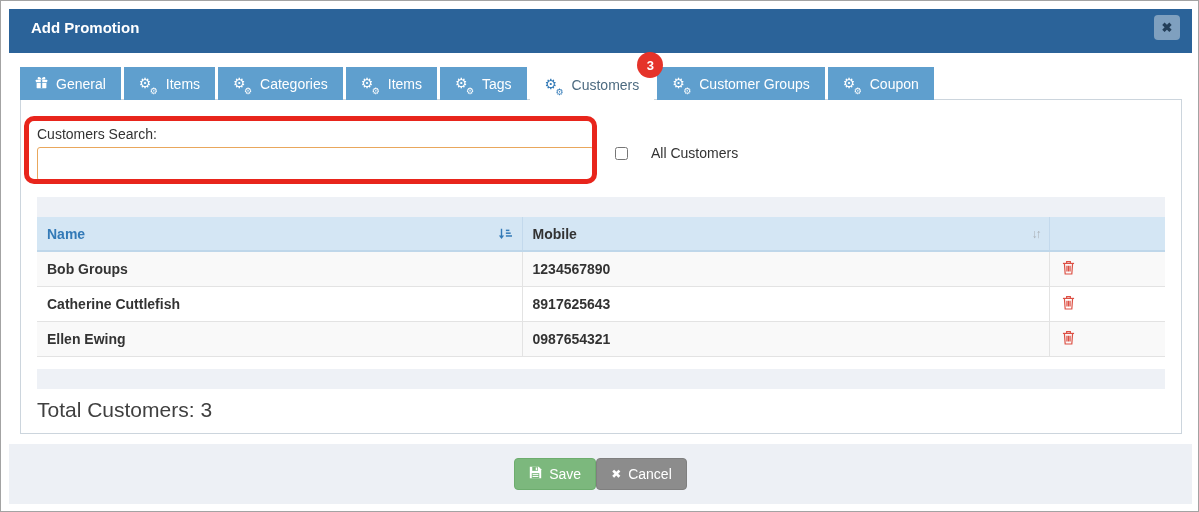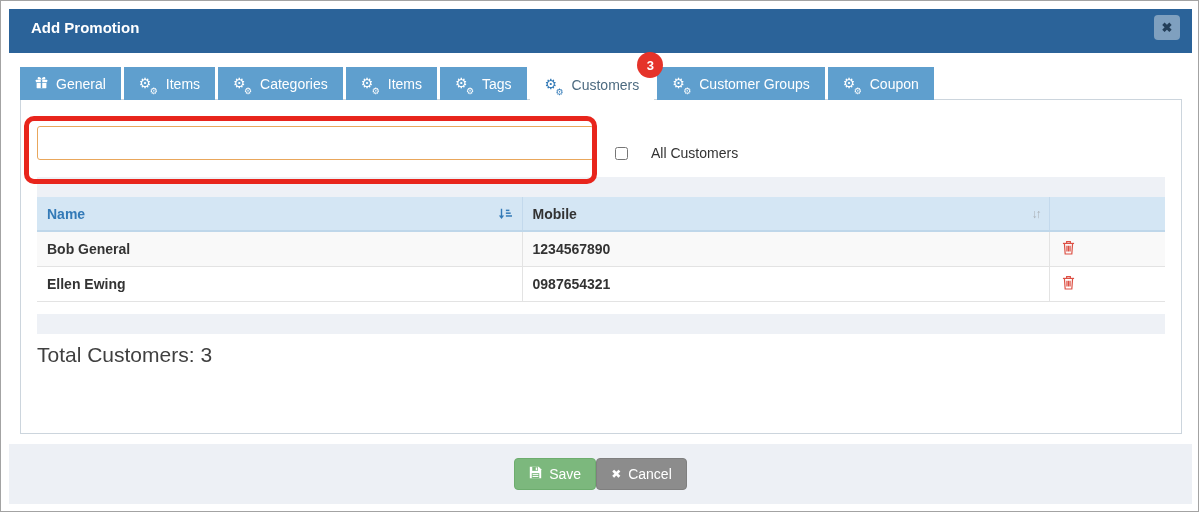--- a/index.html
+++ b/index.html
@@ -160,20 +160,21 @@
       <span>Coupon</span>
     </div>
   </div>
 
   <div class="tab-content">
 
     <div class="annotation-highlight"></div>
 
     <div class="search-row">
       <div class="search-block">
+        <label class="search-label">Customers Search:</label>
         <input class="search-input" type="text" value="" style="">
       </div>
       <div class="all-customers">
         <input type="checkbox" style="">
         <span>All Customers</span>
       </div>
     </div>
 
     <div class="strip strip-top"></div>
 
@@ -198,22 +199,36 @@
             <span class="th-inner">
               <span>Mobile</span>
               <span class="sort-icon sort-both">↓↑</span>
             </span>
           </th>
           <th class="col-actions"></th>
         </tr>
       </thead>
       <tbody>
         <tr>
-          <td class="cell-name">Bob General</td>
+          <td class="cell-name">Bob Groups</td>
           <td class="cell-mobile">1234567890</td>
+          <td class="cell-actions">
+            <button class="trash-btn">
+              <svg width="13" height="15" viewBox="0 0 14 16" fill="none" stroke="#dd5145" stroke-width="1.3">
+                <path d="M1 3.6 H13"></path>
+                  <path d="M5 3.4 V1.6 H9 V3.4"></path>
+                <path d="M2.6 3.6 L3.4 15 H10.6 L11.4 3.6"></path>
+                <path d="M5.3 6.2 V12.4 M7 6.2 V12.4 M8.7 6.2 V12.4"></path>
+              </svg>
+            </button>
+          </td>
+        </tr>
+        <tr>
+          <td class="cell-name">Catherine Cuttlefish</td>
+          <td class="cell-mobile">8917625643</td>
           <td class="cell-actions">
             <button class="trash-btn">
               <svg width="13" height="15" viewBox="0 0 14 16" fill="none" stroke="#dd5145" stroke-width="1.3">
                 <path d="M1 3.6 H13"></path>
                   <path d="M5 3.4 V1.6 H9 V3.4"></path>
                 <path d="M2.6 3.6 L3.4 15 H10.6 L11.4 3.6"></path>
                 <path d="M5.3 6.2 V12.4 M7 6.2 V12.4 M8.7 6.2 V12.4"></path>
               </svg>
             </button>
           </td>

